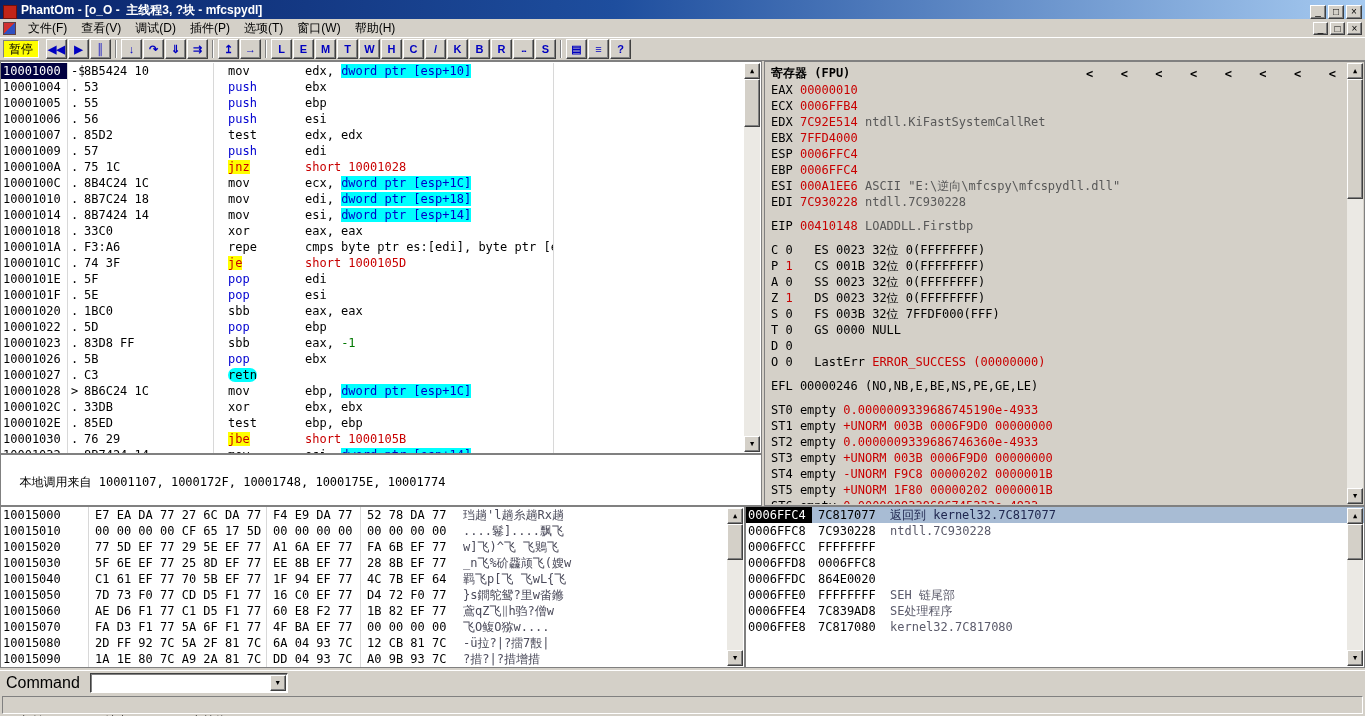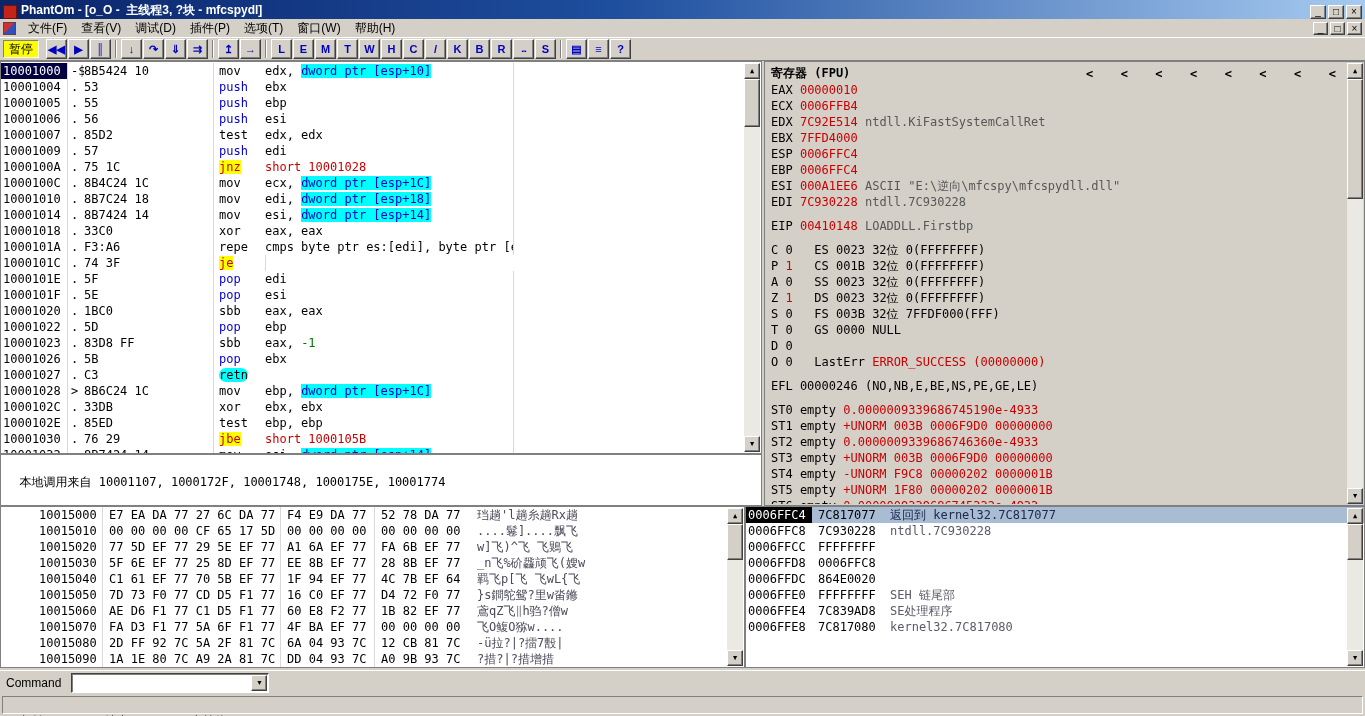--- a/index.html
+++ b/index.html
@@ -54,21 +54,21 @@
 
 .disasm{left:0;top:61px;width:762px;height:393px;}
 .disasm-rows{position:absolute;left:0;top:1px;right:17px;}
 .drow{height:16px;display:flex;white-space:pre;overflow:hidden;}
 .drow.clip{height:7px;}
 .dc{flex:none;overflow:hidden;height:16px;line-height:16px;display:inline-block;}
 .dc-addr{width:66px;padding-left:2px;color:#000;}
 .dc-addr.sel{background:#000040;color:#fff;}
 .dc-mark{width:17px;padding-left:3px;border-left:1px solid #D8D8D8;}
 .dc-bytes{width:129px;}
-.dc-mn{width:52px;padding-left:5px;border-left:1px solid #D8D8D8;}
+.dc-mn{width:92px;padding-left:14px;border-left:1px solid #D8D8D8;}
 .dc-ops{width:248px;}
 .dc-cmt{flex:1;border-left:1px solid #D8D8D8;}
 .mn-k{color:#000;}.mn-b{color:#0000D0;}
 .mn-j{color:#C80000;background:#FFFF00;}
 .mn-ret{color:#000;background:#00FFFF;border-radius:7px;}
 .t-k{color:#000;}.t-r{color:#C80000;}.t-g{color:#007800;}.t-c{color:#585858;}
 .t-hl{color:#0000C8;background:#00FFFF;}
 
 
 .infopane{left:0;top:454px;width:762px;height:52px;padding:3px 4px;line-height:16px;white-space:pre;}
@@ -80,40 +80,40 @@
 .chevrons{margin-left:auto;width:272px;display:flex;justify-content:space-between;padding-right:22px;}
 .chev{font-weight:bold;color:#000;}
 .reg-line{height:16px;line-height:16px;white-space:pre;padding-left:6px;overflow:hidden;}
 .reg-line.clip{height:6px;}
 .reg-blank{height:8px;}
 
 
 .dump{left:0;top:506px;width:745px;height:162px;}
 .hrow{height:16px;display:flex;white-space:pre;line-height:16px;}
 .hc{flex:none;overflow:hidden;}
-.h-addr{width:66px;padding-left:2px;border-right:1px solid #D8D8D8;margin-left:36px;}
+.h-addr{width:88px;padding-left:2px;border-right:1px solid #D8D8D8;}
 .h-b1{width:178px;padding-left:6px;border-right:1px solid #D8D8D8;}
 .h-b2{width:94px;padding-left:6px;border-right:1px solid #D8D8D8;}
 .h-b3{width:94px;padding-left:6px;}
 .h-ascii{flex:1;padding-left:8px;color:#4A4A5A;}
 
 
 .stack{left:745px;top:506px;width:620px;height:162px;}
 .srow{height:16px;display:flex;white-space:pre;line-height:16px;}
 .srow.sel{background:#A8BCD4;}
 .s-addr{width:66px;padding-left:2px;flex:none;color:#000;}
 .s-addr.sel{background:#000;color:#fff;}
 .s-val{width:72px;padding-left:6px;flex:none;color:#000;}
 .s-cmt{flex:1;padding-left:6px;color:#5A5A6A;overflow:hidden;}
 .srow.sel .s-cmt{color:#202850;}
 
 
 .cmdbar{position:absolute;left:0;top:670px;width:100%;height:24px;background:#D4D0C8;
   display:flex;align-items:center;border-top:1px solid #fff;padding:0 2px;}
-.cmd-label{font-size:12px;margin:0 10px 0 4px;}
+.cmd-label{font-size:16px;margin:0 10px 0 4px;}
 .combo{width:198px;height:20px;background:#fff;border:1px solid;
   border-color:#404040 #fff #fff #404040;box-shadow:inset 1px 1px 0 #808080;
   display:flex;align-items:center;padding:1px;}
 .combo-input{flex:1;border:none;outline:none;height:16px;min-width:0;background:transparent;
   font-family:"DejaVu Sans Mono",monospace;font-size:12px;padding:0 2px;}
 .combo-btn{width:16px;height:16px;background:#D4D0C8;border:1px solid;flex:none;
   border-color:#fff #404040 #404040 #fff;box-shadow:inset -1px -1px 0 #808080;
   font-size:7px;text-align:center;line-height:14px;color:#000;}
 
 
@@ -204,21 +204,21 @@
       <div class="drow"><span class="dc dc-addr">10001005</span><span class="dc dc-mark">. </span><span class="dc dc-bytes">55</span><span class="dc dc-mn"><span class="mn-b">push</span></span><span class="dc dc-ops"><span class="t-k">ebp</span></span><span class="dc dc-cmt"></span></div>
       <div class="drow"><span class="dc dc-addr">10001006</span><span class="dc dc-mark">. </span><span class="dc dc-bytes">56</span><span class="dc dc-mn"><span class="mn-b">push</span></span><span class="dc dc-ops"><span class="t-k">esi</span></span><span class="dc dc-cmt"></span></div>
       <div class="drow"><span class="dc dc-addr">10001007</span><span class="dc dc-mark">. </span><span class="dc dc-bytes">85D2</span><span class="dc dc-mn"><span class="mn-k">test</span></span><span class="dc dc-ops"><span class="t-k">edx, edx</span></span><span class="dc dc-cmt"></span></div>
       <div class="drow"><span class="dc dc-addr">10001009</span><span class="dc dc-mark">. </span><span class="dc dc-bytes">57</span><span class="dc dc-mn"><span class="mn-b">push</span></span><span class="dc dc-ops"><span class="t-k">edi</span></span><span class="dc dc-cmt"></span></div>
       <div class="drow"><span class="dc dc-addr">1000100A</span><span class="dc dc-mark">. </span><span class="dc dc-bytes">75 1C</span><span class="dc dc-mn"><span class="mn-j">jnz</span></span><span class="dc dc-ops"><span class="t-r">short 10001028</span></span><span class="dc dc-cmt"></span></div>
       <div class="drow"><span class="dc dc-addr">1000100C</span><span class="dc dc-mark">. </span><span class="dc dc-bytes">8B4C24 1C</span><span class="dc dc-mn"><span class="mn-k">mov</span></span><span class="dc dc-ops"><span class="t-k">ecx, </span><span class="t-hl">dword ptr [esp+1C]</span></span><span class="dc dc-cmt"></span></div>
       <div class="drow"><span class="dc dc-addr">10001010</span><span class="dc dc-mark">. </span><span class="dc dc-bytes">8B7C24 18</span><span class="dc dc-mn"><span class="mn-k">mov</span></span><span class="dc dc-ops"><span class="t-k">edi, </span><span class="t-hl">dword ptr [esp+18]</span></span><span class="dc dc-cmt"></span></div>
       <div class="drow"><span class="dc dc-addr">10001014</span><span class="dc dc-mark">. </span><span class="dc dc-bytes">8B7424 14</span><span class="dc dc-mn"><span class="mn-k">mov</span></span><span class="dc dc-ops"><span class="t-k">esi, </span><span class="t-hl">dword ptr [esp+14]</span></span><span class="dc dc-cmt"></span></div>
       <div class="drow"><span class="dc dc-addr">10001018</span><span class="dc dc-mark">. </span><span class="dc dc-bytes">33C0</span><span class="dc dc-mn"><span class="mn-k">xor</span></span><span class="dc dc-ops"><span class="t-k">eax, eax</span></span><span class="dc dc-cmt"></span></div>
       <div class="drow"><span class="dc dc-addr">1000101A</span><span class="dc dc-mark">. </span><span class="dc dc-bytes">F3:A6</span><span class="dc dc-mn"><span class="mn-k">repe</span></span><span class="dc dc-ops"><span class="t-k">cmps byte ptr es:[edi], byte ptr [esi]</span></span><span class="dc dc-cmt"></span></div>
-      <div class="drow"><span class="dc dc-addr">1000101C</span><span class="dc dc-mark">. </span><span class="dc dc-bytes">74 3F</span><span class="dc dc-mn"><span class="mn-j">je</span></span><span class="dc dc-cmt"></span></div>
+      <div class="drow"><span class="dc dc-addr">1000101C</span><span class="dc dc-mark">. </span><span class="dc dc-bytes">74 3F</span><span class="dc dc-mn"><span class="mn-j">je</span></span><span class="dc dc-ops"><span class="t-r">short 1000105D</span></span><span class="dc dc-cmt"></span></div>
       <div class="drow"><span class="dc dc-addr">1000101E</span><span class="dc dc-mark">. </span><span class="dc dc-bytes">5F</span><span class="dc dc-mn"><span class="mn-b">pop</span></span><span class="dc dc-ops"><span class="t-k">edi</span></span><span class="dc dc-cmt"></span></div>
       <div class="drow"><span class="dc dc-addr">1000101F</span><span class="dc dc-mark">. </span><span class="dc dc-bytes">5E</span><span class="dc dc-mn"><span class="mn-b">pop</span></span><span class="dc dc-ops"><span class="t-k">esi</span></span><span class="dc dc-cmt"></span></div>
       <div class="drow"><span class="dc dc-addr">10001020</span><span class="dc dc-mark">. </span><span class="dc dc-bytes">1BC0</span><span class="dc dc-mn"><span class="mn-k">sbb</span></span><span class="dc dc-ops"><span class="t-k">eax, eax</span></span><span class="dc dc-cmt"></span></div>
       <div class="drow"><span class="dc dc-addr">10001022</span><span class="dc dc-mark">. </span><span class="dc dc-bytes">5D</span><span class="dc dc-mn"><span class="mn-b">pop</span></span><span class="dc dc-ops"><span class="t-k">ebp</span></span><span class="dc dc-cmt"></span></div>
       <div class="drow"><span class="dc dc-addr">10001023</span><span class="dc dc-mark">. </span><span class="dc dc-bytes">83D8 FF</span><span class="dc dc-mn"><span class="mn-k">sbb</span></span><span class="dc dc-ops"><span class="t-k">eax, </span><span class="t-g">-1</span></span><span class="dc dc-cmt"></span></div>
       <div class="drow"><span class="dc dc-addr">10001026</span><span class="dc dc-mark">. </span><span class="dc dc-bytes">5B</span><span class="dc dc-mn"><span class="mn-b">pop</span></span><span class="dc dc-ops"><span class="t-k">ebx</span></span><span class="dc dc-cmt"></span></div>
       <div class="drow"><span class="dc dc-addr">10001027</span><span class="dc dc-mark">. </span><span class="dc dc-bytes">C3</span><span class="dc dc-mn"><span class="mn-ret">retn</span></span><span class="dc dc-ops"></span><span class="dc dc-cmt"></span></div>
       <div class="drow"><span class="dc dc-addr">10001028</span><span class="dc dc-mark">&gt; </span><span class="dc dc-bytes">8B6C24 1C</span><span class="dc dc-mn"><span class="mn-k">mov</span></span><span class="dc dc-ops"><span class="t-k">ebp, </span><span class="t-hl">dword ptr [esp+1C]</span></span><span class="dc dc-cmt"></span></div>
       <div class="drow"><span class="dc dc-addr">1000102C</span><span class="dc dc-mark">. </span><span class="dc dc-bytes">33DB</span><span class="dc dc-mn"><span class="mn-k">xor</span></span><span class="dc dc-ops"><span class="t-k">ebx, ebx</span></span><span class="dc dc-cmt"></span></div>
       <div class="drow"><span class="dc dc-addr">1000102E</span><span class="dc dc-mark">. </span><span class="dc dc-bytes">85ED</span><span class="dc dc-mn"><span class="mn-k">test</span></span><span class="dc dc-ops"><span class="t-k">ebp, ebp</span></span><span class="dc dc-cmt"></span></div>

